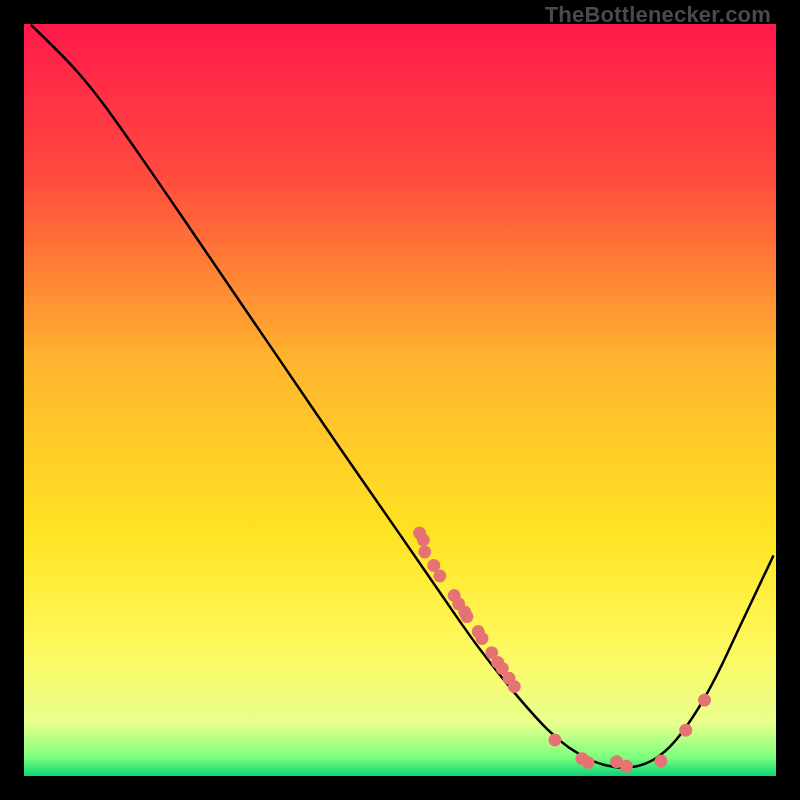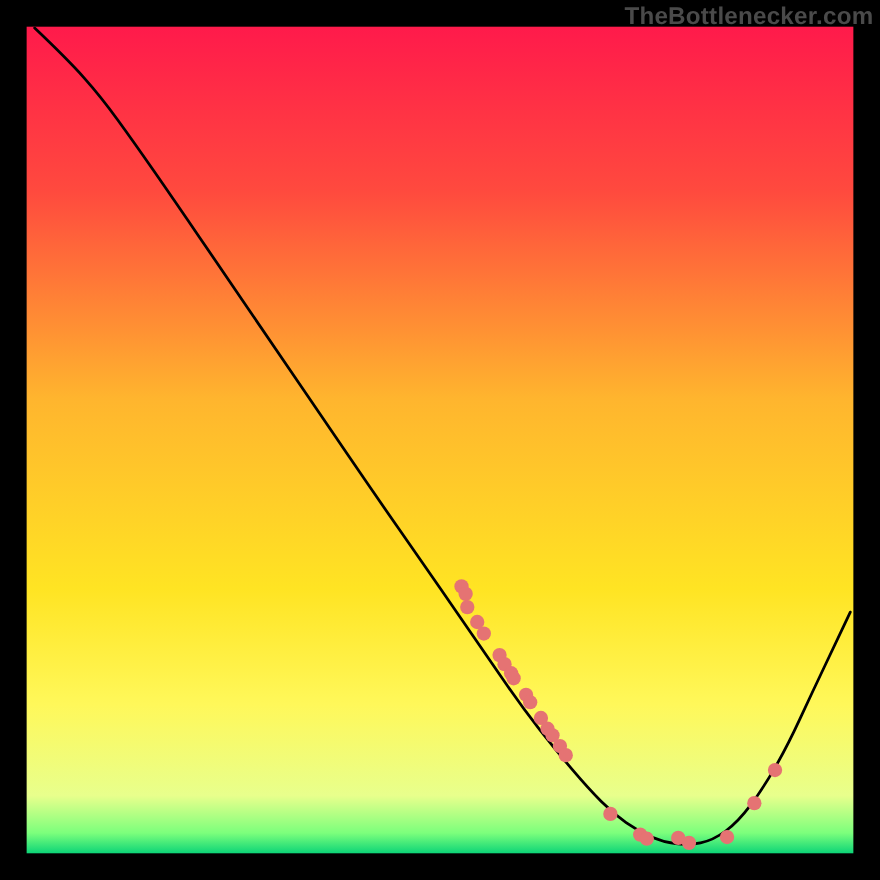--- a/index.html
+++ b/index.html
@@ -12,21 +12,21 @@
   }
   .container {
     position: relative;
     width: 800px;
     height: 800px;
     background: #000;
   }
   .watermark {
     position: absolute;
     top: 2px;
-    right: 6px;
+    right: 29px;
     font-family: Arial, Helvetica, sans-serif;
     font-size: 22px;
     font-weight: bold;
     color: #4a4a4a;
     z-index: 10;
     letter-spacing: 0.2px;
   }
   .plot-area {
     position: absolute;
     left: 24px;

